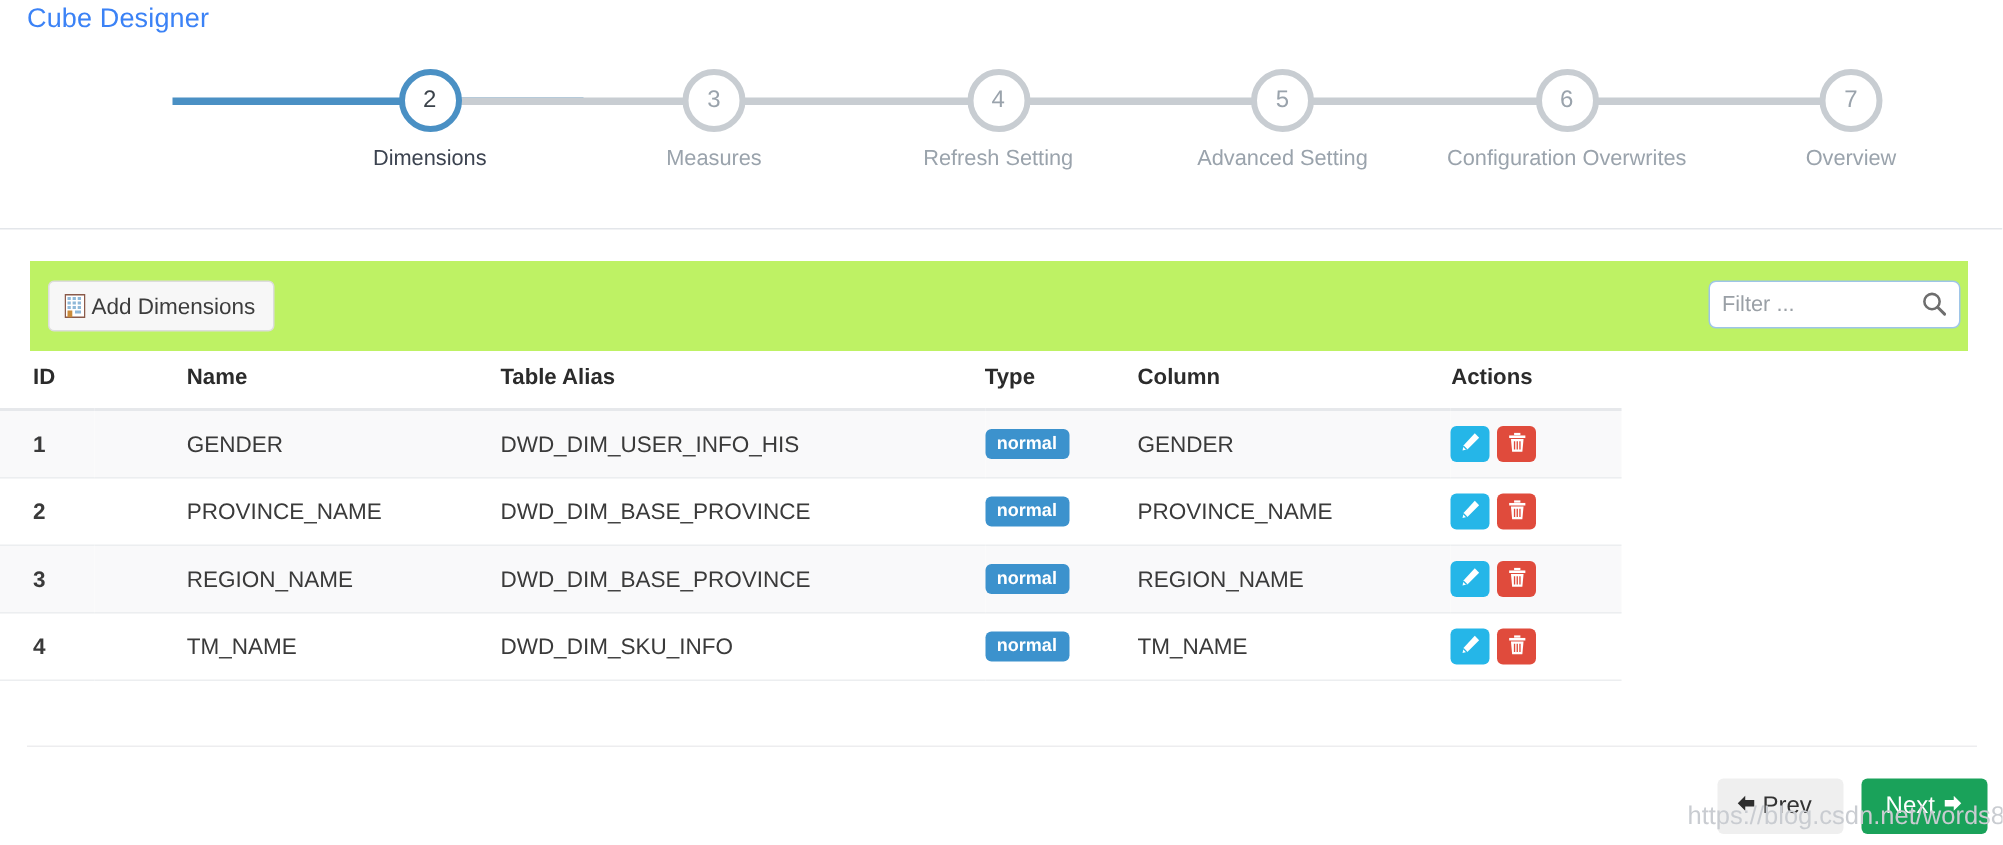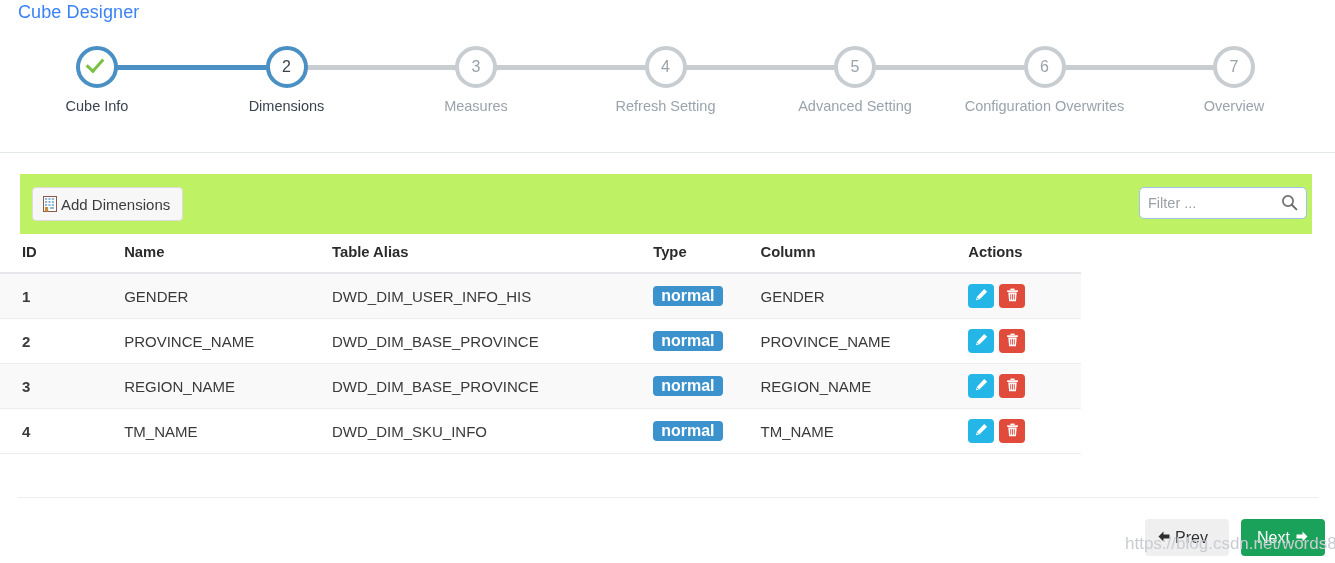--- a/index.html
+++ b/index.html
@@ -200,21 +200,21 @@
   .c-type  { width: 140px; }
   .c-col   { width: 275px; }
   .c-act   { width: 163px; }
   th.c-alias, td.c-alias { padding-left: 0 !important; }
   thead th.c-name { padding-left: 62px !important; }
 
   .badge {
     display: inline-block;
     background: #3c92cd;
     color: #ffffff;
-    font-size: 16px;
+    font-size: 12px;
     font-weight: bold;
     border-radius: 4px;
     padding: 3px 8px 4px 8px;
     line-height: 13px;
   }
 
   .act-btn {
     display: inline-flex;
     align-items: center;
     justify-content: center;
@@ -292,26 +292,20 @@
 
 <div class="page-title">Cube Designer</div>
 
 <div class="stepper" id="stepper">
     <div class="connector filled" style="left: 115px; width: 273.5px;"></div>
     <div class="connector" style="left: 304.5px; width: 153.5px;"></div>
     <div class="connector" style="left: 494px; width: 153.5px;"></div>
     <div class="connector" style="left: 683.5px; width: 153.5px;"></div>
     <div class="connector" style="left: 873px; width: 153.5px;"></div>
     <div class="connector" style="left: 1062.5px; width: 153.5px;"></div>
-    <div class="step done" style="left: 8px;">
-      <div class="step-circle">
-        <span class="check"></span>
-      </div>
-      <div class="step-label">Cube Info</div>
-    </div>
     <div class="step active" style="left: 197.5px;">
       <div class="step-circle">2</div>
       <div class="step-label">Dimensions</div>
     </div>
     <div class="step pending" style="left: 387px;">
       <div class="step-circle">3</div>
       <div class="step-label">Measures</div>
     </div>
     <div class="step pending" style="left: 576.5px;">
       <div class="step-circle">4</div>

